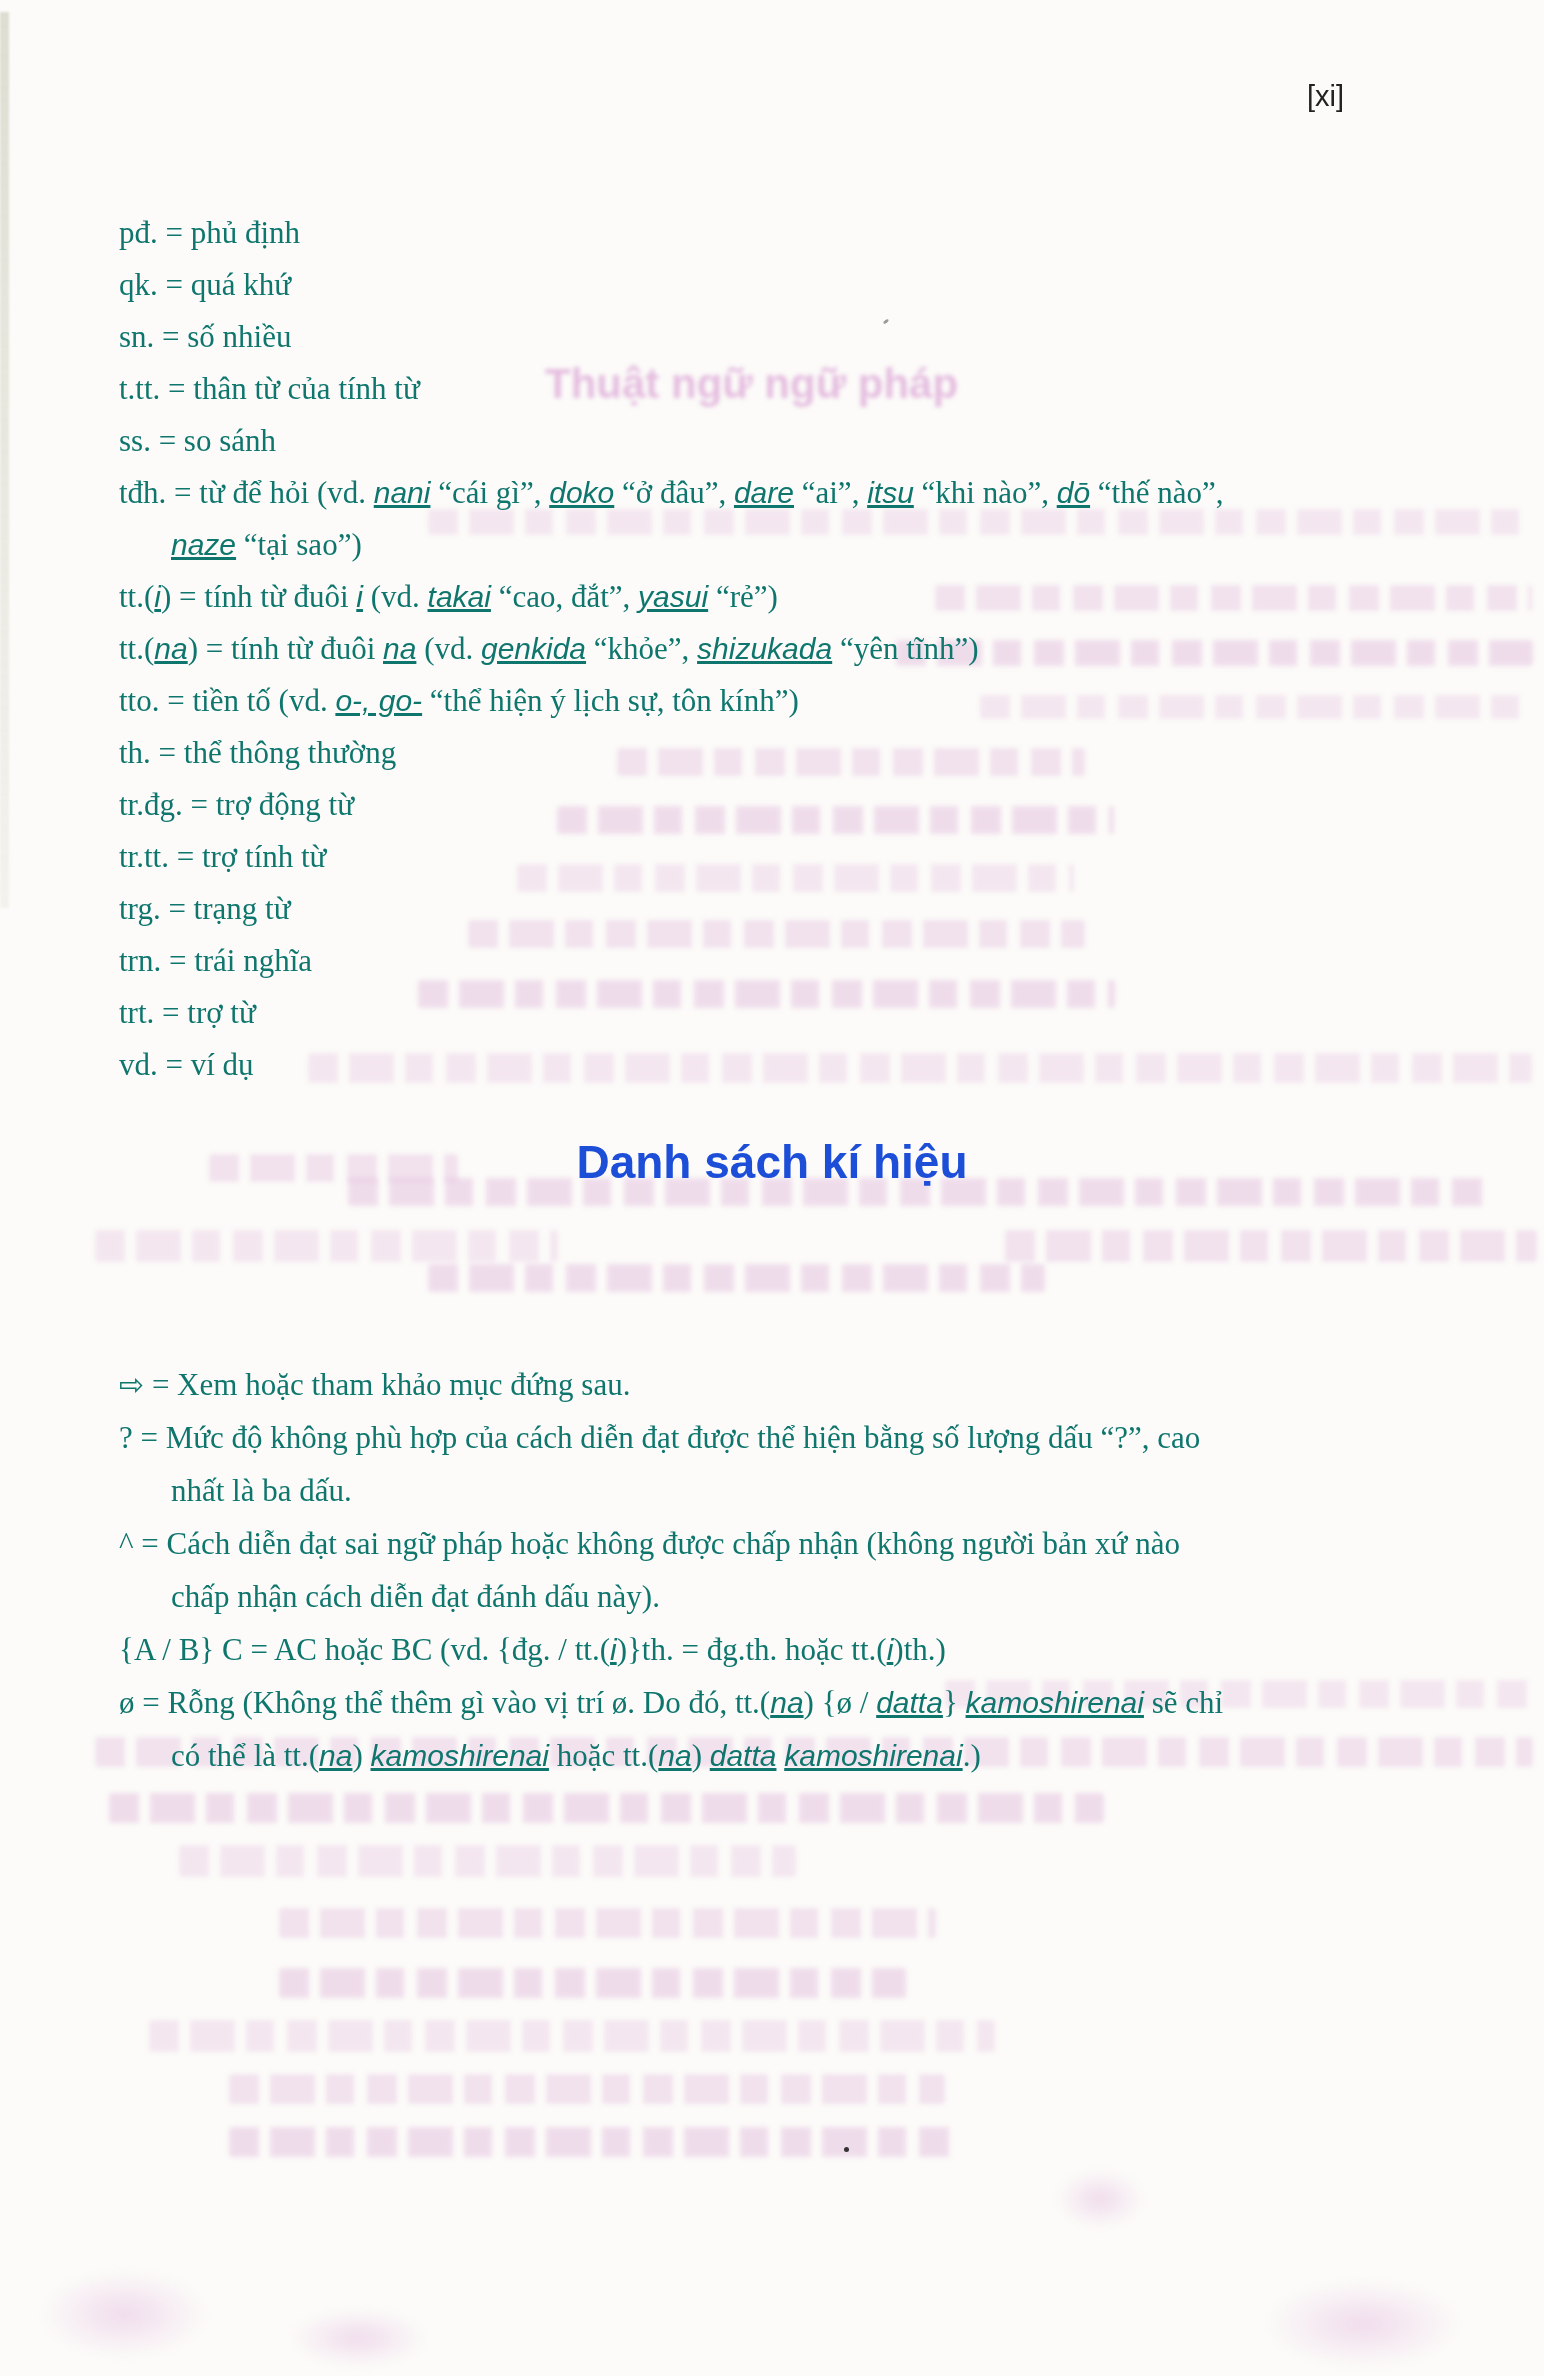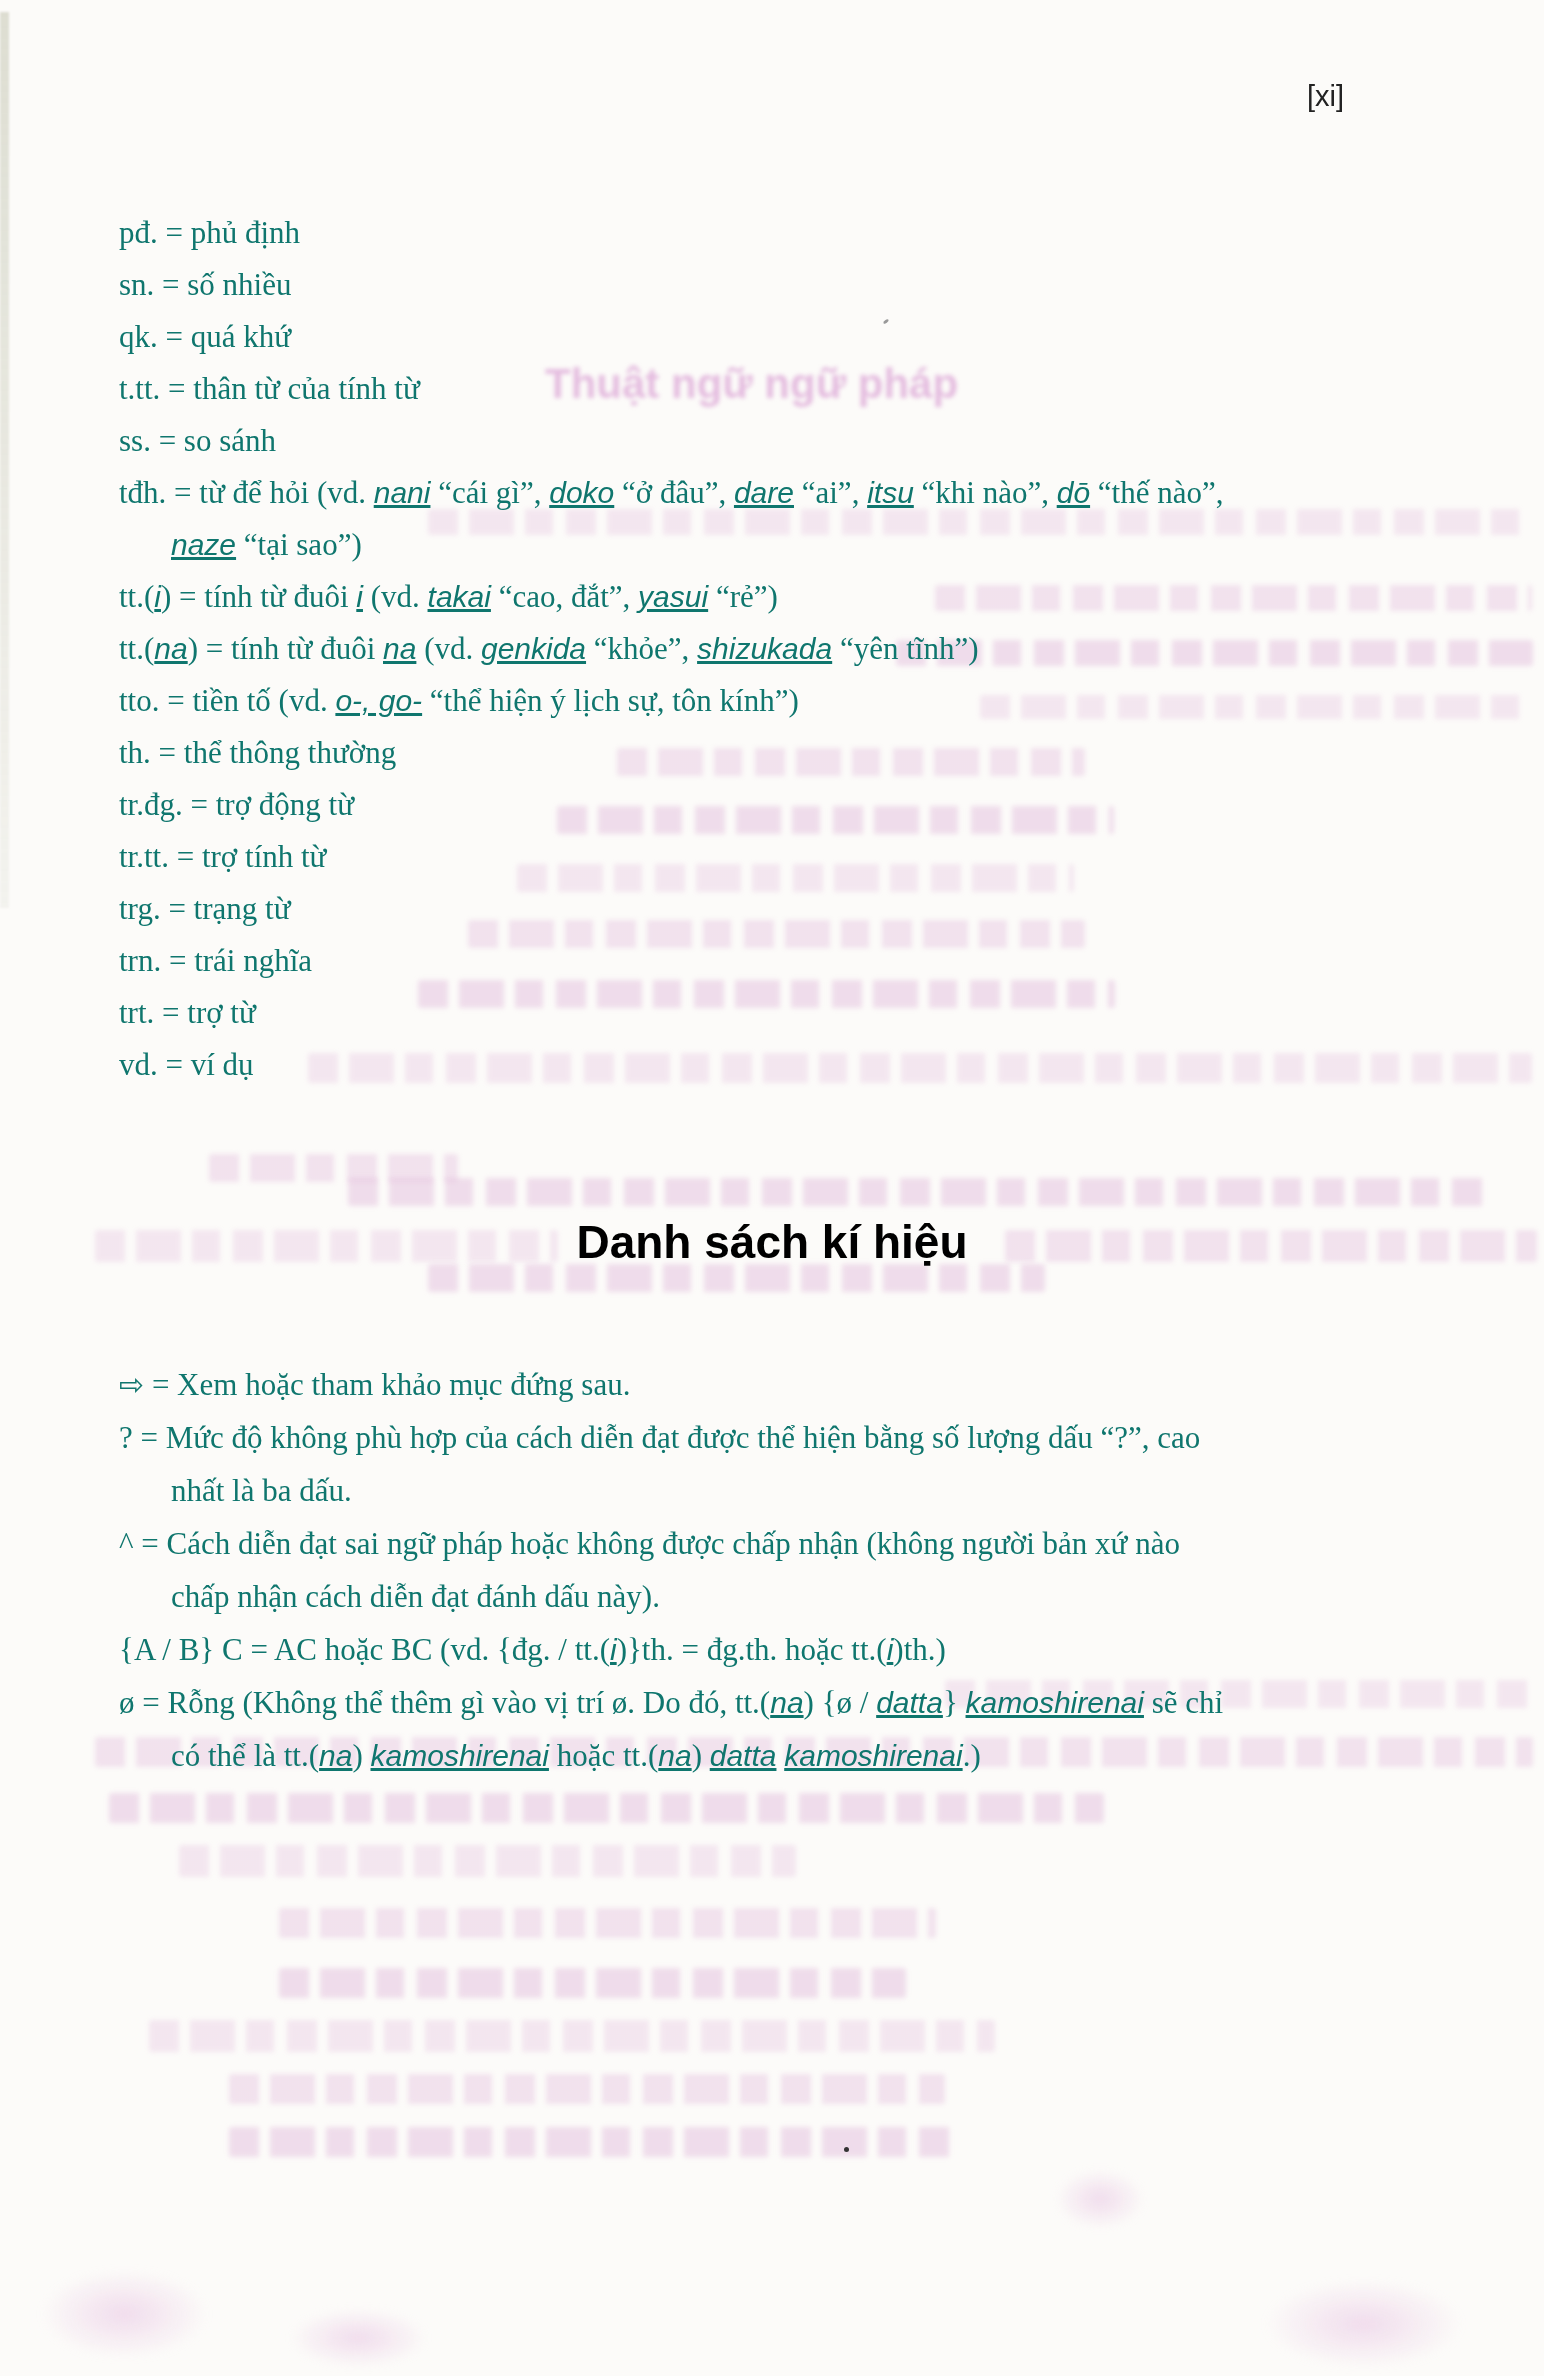--- a/index.html
+++ b/index.html
@@ -15,25 +15,25 @@
     position:absolute;left:119px;right:50px;
     font-size:31px;line-height:52px;
     color:#0f766e;z-index:3;
   }
   #symbols{line-height:53px;}
   .tline{white-space:nowrap;}
   .indent{padding-left:52px;}
   .rj{font-family:"Liberation Sans", sans-serif;font-style:italic;font-size:30px;text-decoration:underline;}
   .sym{font-family:"DejaVu Sans", sans-serif;font-size:30px;}
   .heading{
-    position:absolute;left:0;top:1212px;width:100%;margin:0;
+    position:absolute;left:0;top:1132px;width:100%;margin:0;
     text-align:center;
     font-family:"Liberation Sans", sans-serif;
     font-weight:bold;font-size:46px;line-height:60px;
-    color:#000000;z-index:3;
+    color:#1d4ed8;z-index:3;
   }
   .page-number{
     position:absolute;left:1307px;top:80px;
     font-family:"Liberation Sans", sans-serif;
     font-size:29px;color:#222;z-index:3;
   }
   
   .ghost-heading{
     position:absolute;left:545px;top:360px;
     font-family:"Liberation Sans", sans-serif;
@@ -97,22 +97,22 @@
       <div class="smudge" style="left: 40px; top: 2269px; width: 169px; height: 90px;"></div>
       <div class="smudge" style="left: 289px; top: 2308px; width: 139px; height: 60px;"></div>
       <div class="smudge" style="left: 1264px; top: 2279px; width: 199px; height: 90px;"></div>
       <div class="smudge" style="left: 1055px; top: 2169px; width: 90px; height: 60px;"></div>
     </div>
 
   <div class="page-number">[xi]</div>
 
   <div id="abbrev" class="textblock" style="top:207px">
       <div class="tline"><span>pđ. = phủ định</span></div>
+      <div class="tline"><span>qk. = quá khứ</span></div>
       <div class="tline"><span>sn. = số nhiều</span></div>
-      <div class="tline"><span>qk. = quá khứ</span></div>
       <div class="tline"><span>t.tt. = thân từ của tính từ</span></div>
       <div class="tline"><span>ss. = so sánh</span></div>
       <div class="tline"><span>tđh. = từ để hỏi (vd. </span><span class="rj">nani</span><span> “cái gì”, </span><span class="rj">doko</span><span> “ở đâu”, </span><span class="rj">dare</span><span> “ai”, </span><span class="rj">itsu</span><span> “khi nào”, </span><span class="rj">dō</span><span> “thế nào”,</span></div>
       <div class="tline indent"><span class="rj">naze</span><span> “tại sao”)</span></div>
       <div class="tline"><span>tt.(</span><span class="rj">i</span><span>) = tính từ đuôi </span><span class="rj">i</span><span> (vd. </span><span class="rj">takai</span><span> “cao, đắt”, </span><span class="rj">yasui</span><span> “rẻ”)</span></div>
       <div class="tline"><span>tt.(</span><span class="rj">na</span><span>) = tính từ đuôi </span><span class="rj">na</span><span> (vd. </span><span class="rj">genkida</span><span> “khỏe”, </span><span class="rj">shizukada</span><span> “yên tĩnh”)</span></div>
       <div class="tline"><span>tto. = tiền tố (vd. </span><span class="rj">o-, go-</span><span> “thể hiện ý lịch sự, tôn kính”)</span></div>
       <div class="tline"><span>th. = thể thông thường</span></div>
       <div class="tline"><span>tr.đg. = trợ động từ</span></div>
       <div class="tline"><span>tr.tt. = trợ tính từ</span></div>

